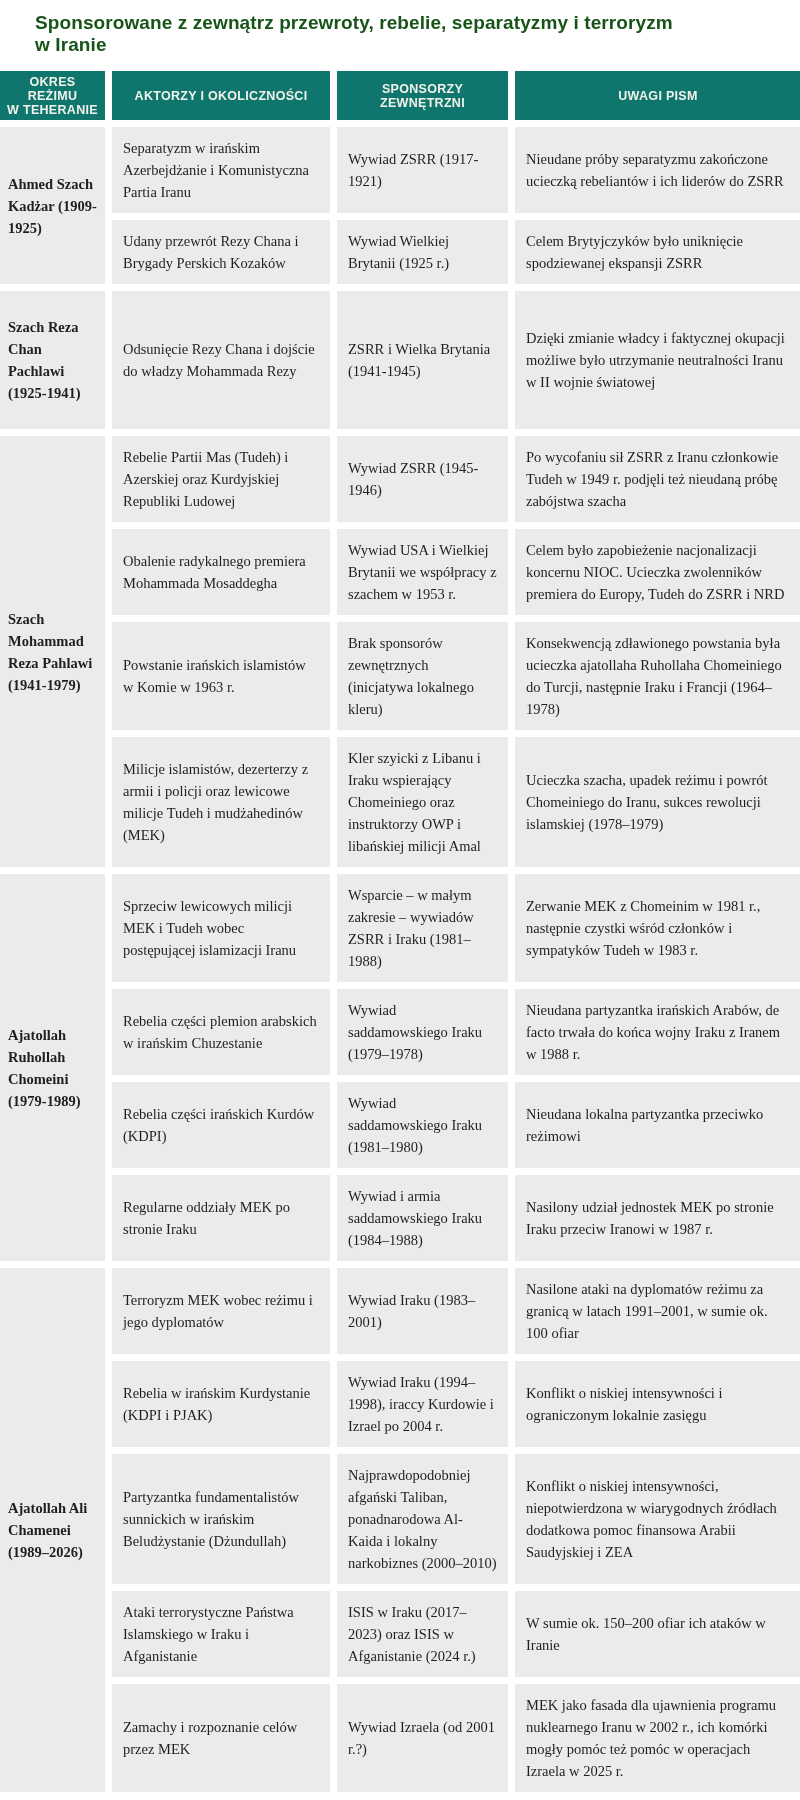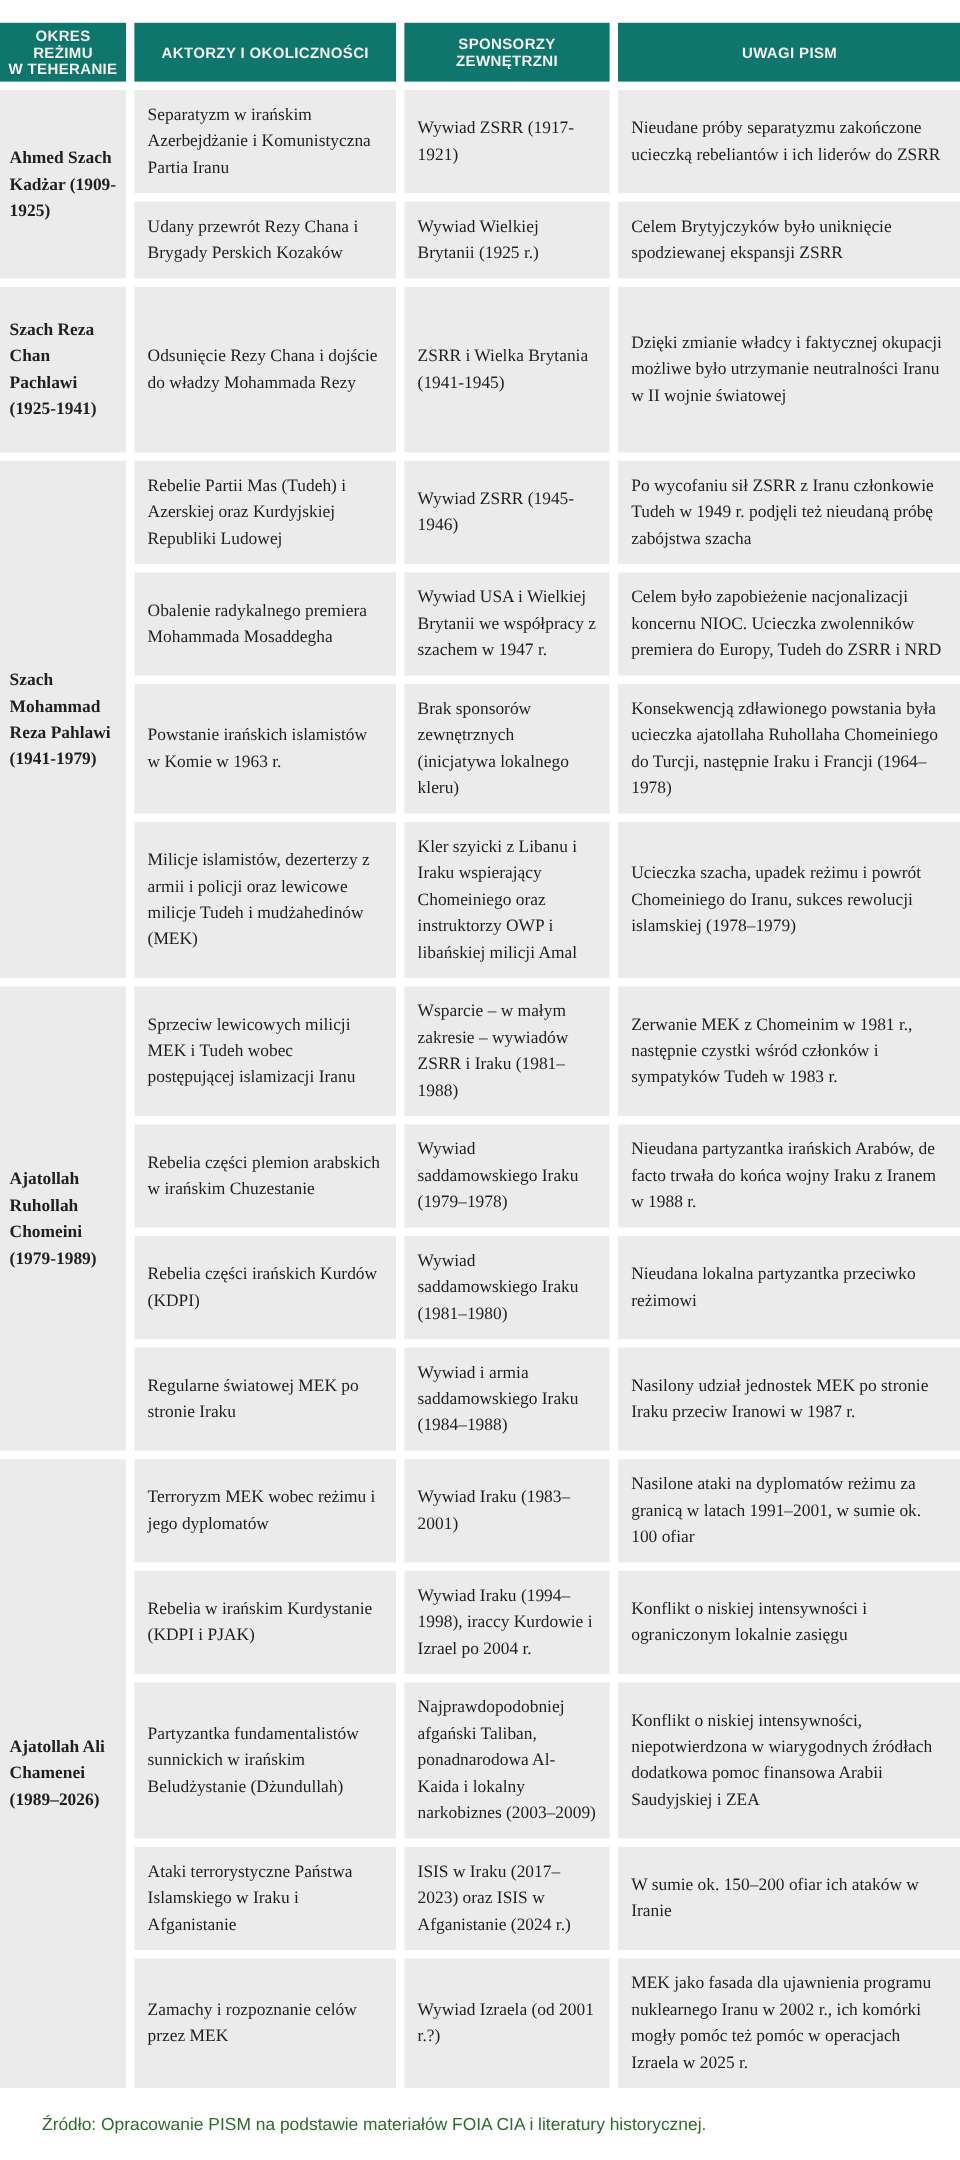--- a/index.html
+++ b/index.html
@@ -54,20 +54,22 @@
     color: #2e6b2e;
     font-size: 14.5px;
     line-height: 24px;
   }
 </style>
 </head>
 <body>
 
 <div class="page">
 
+  <h1 class="title">Sponsorowane z zewnątrz przewroty, rebelie, separatyzmy i terroryzm
+w Iranie</h1>
 
   <table class="hist" id="history-table">
     <colgroup>
       <col style="width:105px">
       <col style="width:218px">
       <col style="width:171px">
       <col style="width:286px">
     </colgroup>
     <thead>
       <tr>
@@ -97,21 +99,21 @@
           <td>Dzięki zmianie władcy i faktycznej okupacji możliwe było utrzymanie neutralności Iranu w II wojnie światowej</td>
         </tr>
         <tr>
           <td class="period" rowspan="4">Szach Mohammad Reza Pahlawi (1941-1979)</td>
           <td>Rebelie Partii Mas (Tudeh) i Azerskiej oraz Kurdyjskiej Republiki Ludowej</td>
           <td>Wywiad ZSRR (1945-1946)</td>
           <td>Po wycofaniu sił ZSRR z Iranu członkowie Tudeh w 1949 r. podjęli też nieudaną próbę zabójstwa szacha</td>
         </tr>
         <tr>
           <td>Obalenie radykalnego premiera Mohammada Mosaddegha</td>
-          <td>Wywiad USA i Wielkiej Brytanii we współpracy z szachem w 1947 r.</td>
+          <td>Wywiad USA i Wielkiej Brytanii we współpracy z szachem w 1953 r.</td>
           <td>Celem było zapobieżenie nacjonalizacji koncernu NIOC. Ucieczka zwolenników premiera do Europy, Tudeh do ZSRR i NRD</td>
         </tr>
         <tr>
           <td>Powstanie irańskich islamistów w Komie w 1963 r.</td>
           <td>Brak sponsorów zewnętrznych (inicjatywa lokalnego kleru)</td>
           <td>Konsekwencją zdławionego powstania była ucieczka ajatollaha Ruhollaha Chomeiniego do Turcji, następnie Iraku i Francji (1964–1978)</td>
         </tr>
         <tr>
           <td>Milicje islamistów, dezerterzy z armii i policji oraz lewicowe milicje Tudeh i mudżahedinów (MEK)</td>
           <td>Kler szyicki z Libanu i Iraku wspierający Chomeiniego oraz instruktorzy OWP i libańskiej milicji Amal</td>
@@ -127,38 +129,38 @@
           <td>Rebelia części plemion arabskich w irańskim Chuzestanie</td>
           <td>Wywiad saddamowskiego Iraku (1979–1978)</td>
           <td>Nieudana partyzantka irańskich Arabów, de facto trwała do końca wojny Iraku z Iranem w 1988 r.</td>
         </tr>
         <tr>
           <td>Rebelia części irańskich Kurdów (KDPI)</td>
           <td>Wywiad saddamowskiego Iraku (1981–1980)</td>
           <td>Nieudana lokalna partyzantka przeciwko reżimowi</td>
         </tr>
         <tr>
-          <td>Regularne światowej MEK po stronie Iraku</td>
+          <td>Regularne oddziały MEK po stronie Iraku</td>
           <td>Wywiad i armia saddamowskiego Iraku (1984–1988)</td>
           <td>Nasilony udział jednostek MEK po stronie Iraku przeciw Iranowi w 1987 r.</td>
         </tr>
         <tr>
           <td class="period" rowspan="5">Ajatollah Ali Chamenei (1989–2026)</td>
           <td>Terroryzm MEK wobec reżimu i jego dyplomatów</td>
           <td>Wywiad Iraku (1983–2001)</td>
           <td>Nasilone ataki na dyplomatów reżimu za granicą w latach 1991–2001, w sumie ok. 100 ofiar</td>
         </tr>
         <tr>
           <td>Rebelia w irańskim Kurdystanie (KDPI i PJAK)</td>
           <td>Wywiad Iraku (1994–1998), iraccy Kurdowie i Izrael po 2004 r.</td>
           <td>Konflikt o niskiej intensywności i ograniczonym lokalnie zasięgu</td>
         </tr>
         <tr>
           <td>Partyzantka fundamentalistów sunnickich w irańskim Beludżystanie (Dżundullah)</td>
-          <td>Najprawdopodobniej afgański Taliban, ponadnarodowa Al-Kaida i lokalny narkobiznes (2003–2009)</td>
+          <td>Najprawdopodobniej afgański Taliban, ponadnarodowa Al-Kaida i lokalny narkobiznes (2000–2010)</td>
           <td>Konflikt o niskiej intensywności, niepotwierdzona w wiarygodnych źródłach dodatkowa pomoc finansowa Arabii Saudyjskiej i ZEA</td>
         </tr>
         <tr>
           <td>Ataki terrorystyczne Państwa Islamskiego w Iraku i Afganistanie</td>
           <td>ISIS w Iraku (2017–2023) oraz ISIS w Afganistanie (2024 r.)</td>
           <td>W sumie ok. 150–200 ofiar ich ataków w Iranie</td>
         </tr>
         <tr>
           <td>Zamachy i rozpoznanie celów przez MEK</td>
           <td>Wywiad Izraela (od 2001 r.?)</td>

